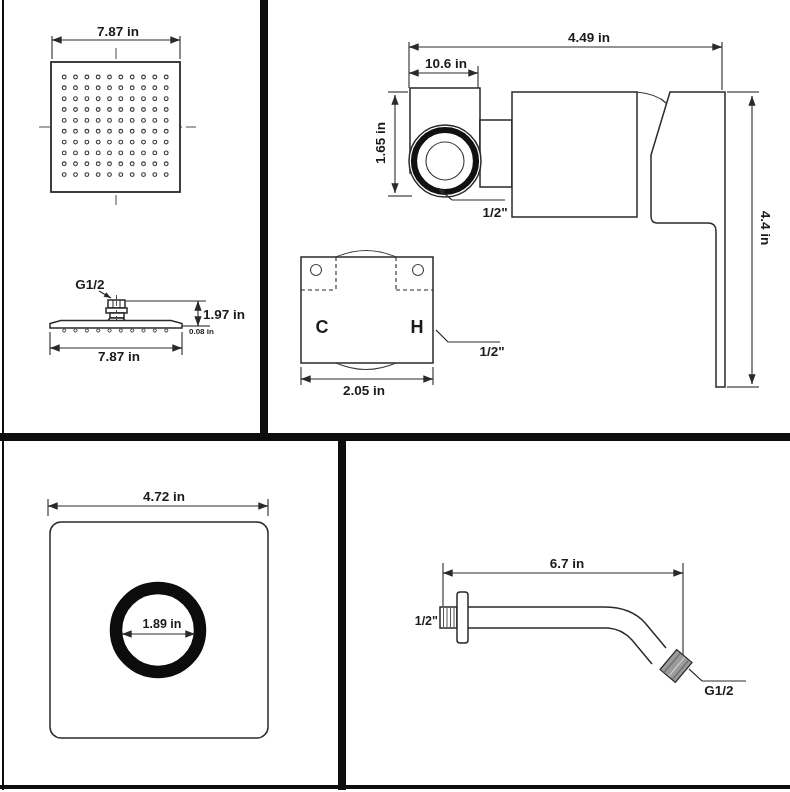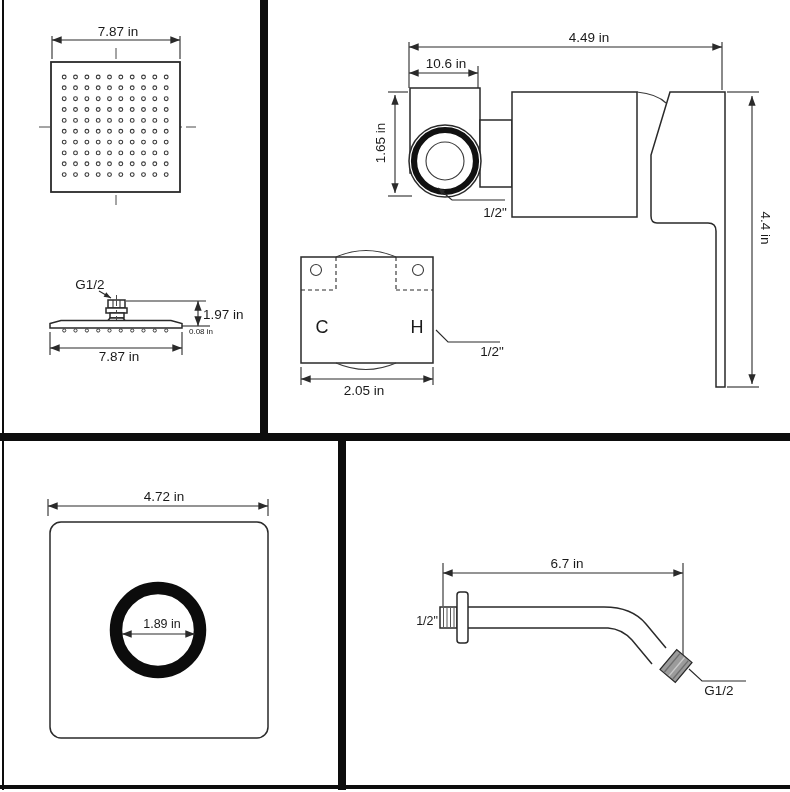--- a/index.html
+++ b/index.html
@@ -1,16 +1,16 @@
 <!DOCTYPE html>
 <html><head>
 <meta charset="utf-8">
 <style>
   html,body{margin:0;padding:0;background:#ffffff;}
-  #stage{position:relative;width:790px;height:792px;background:#ffffff;overflow:hidden;}
+  #stage{position:relative;width:790px;height:792px;background:#ffffff;overflow:hidden;font-weight:bold;}
   svg{display:block;}
   text{font-family:"Liberation Sans","DejaVu Sans",sans-serif;fill:#1a1a1a;font-size:13.5px;}
   .sm{font-size:12.5px;}
   .xs{font-size:8px;}
   .lg{font-size:18px;}
   .ln{stroke:#2a2a2a;stroke-width:1.5;fill:none;}
   .lnw{stroke:#2a2a2a;stroke-width:1.5;fill:#ffffff;}
   .thin{stroke:#3a3a3a;stroke-width:1.1;fill:none;}
   .dim{stroke:#2a2a2a;stroke-width:1.1;fill:none;}
   .cl{stroke:#4a4a4a;stroke-width:1;fill:none;stroke-dasharray:11 4 2 4;}

